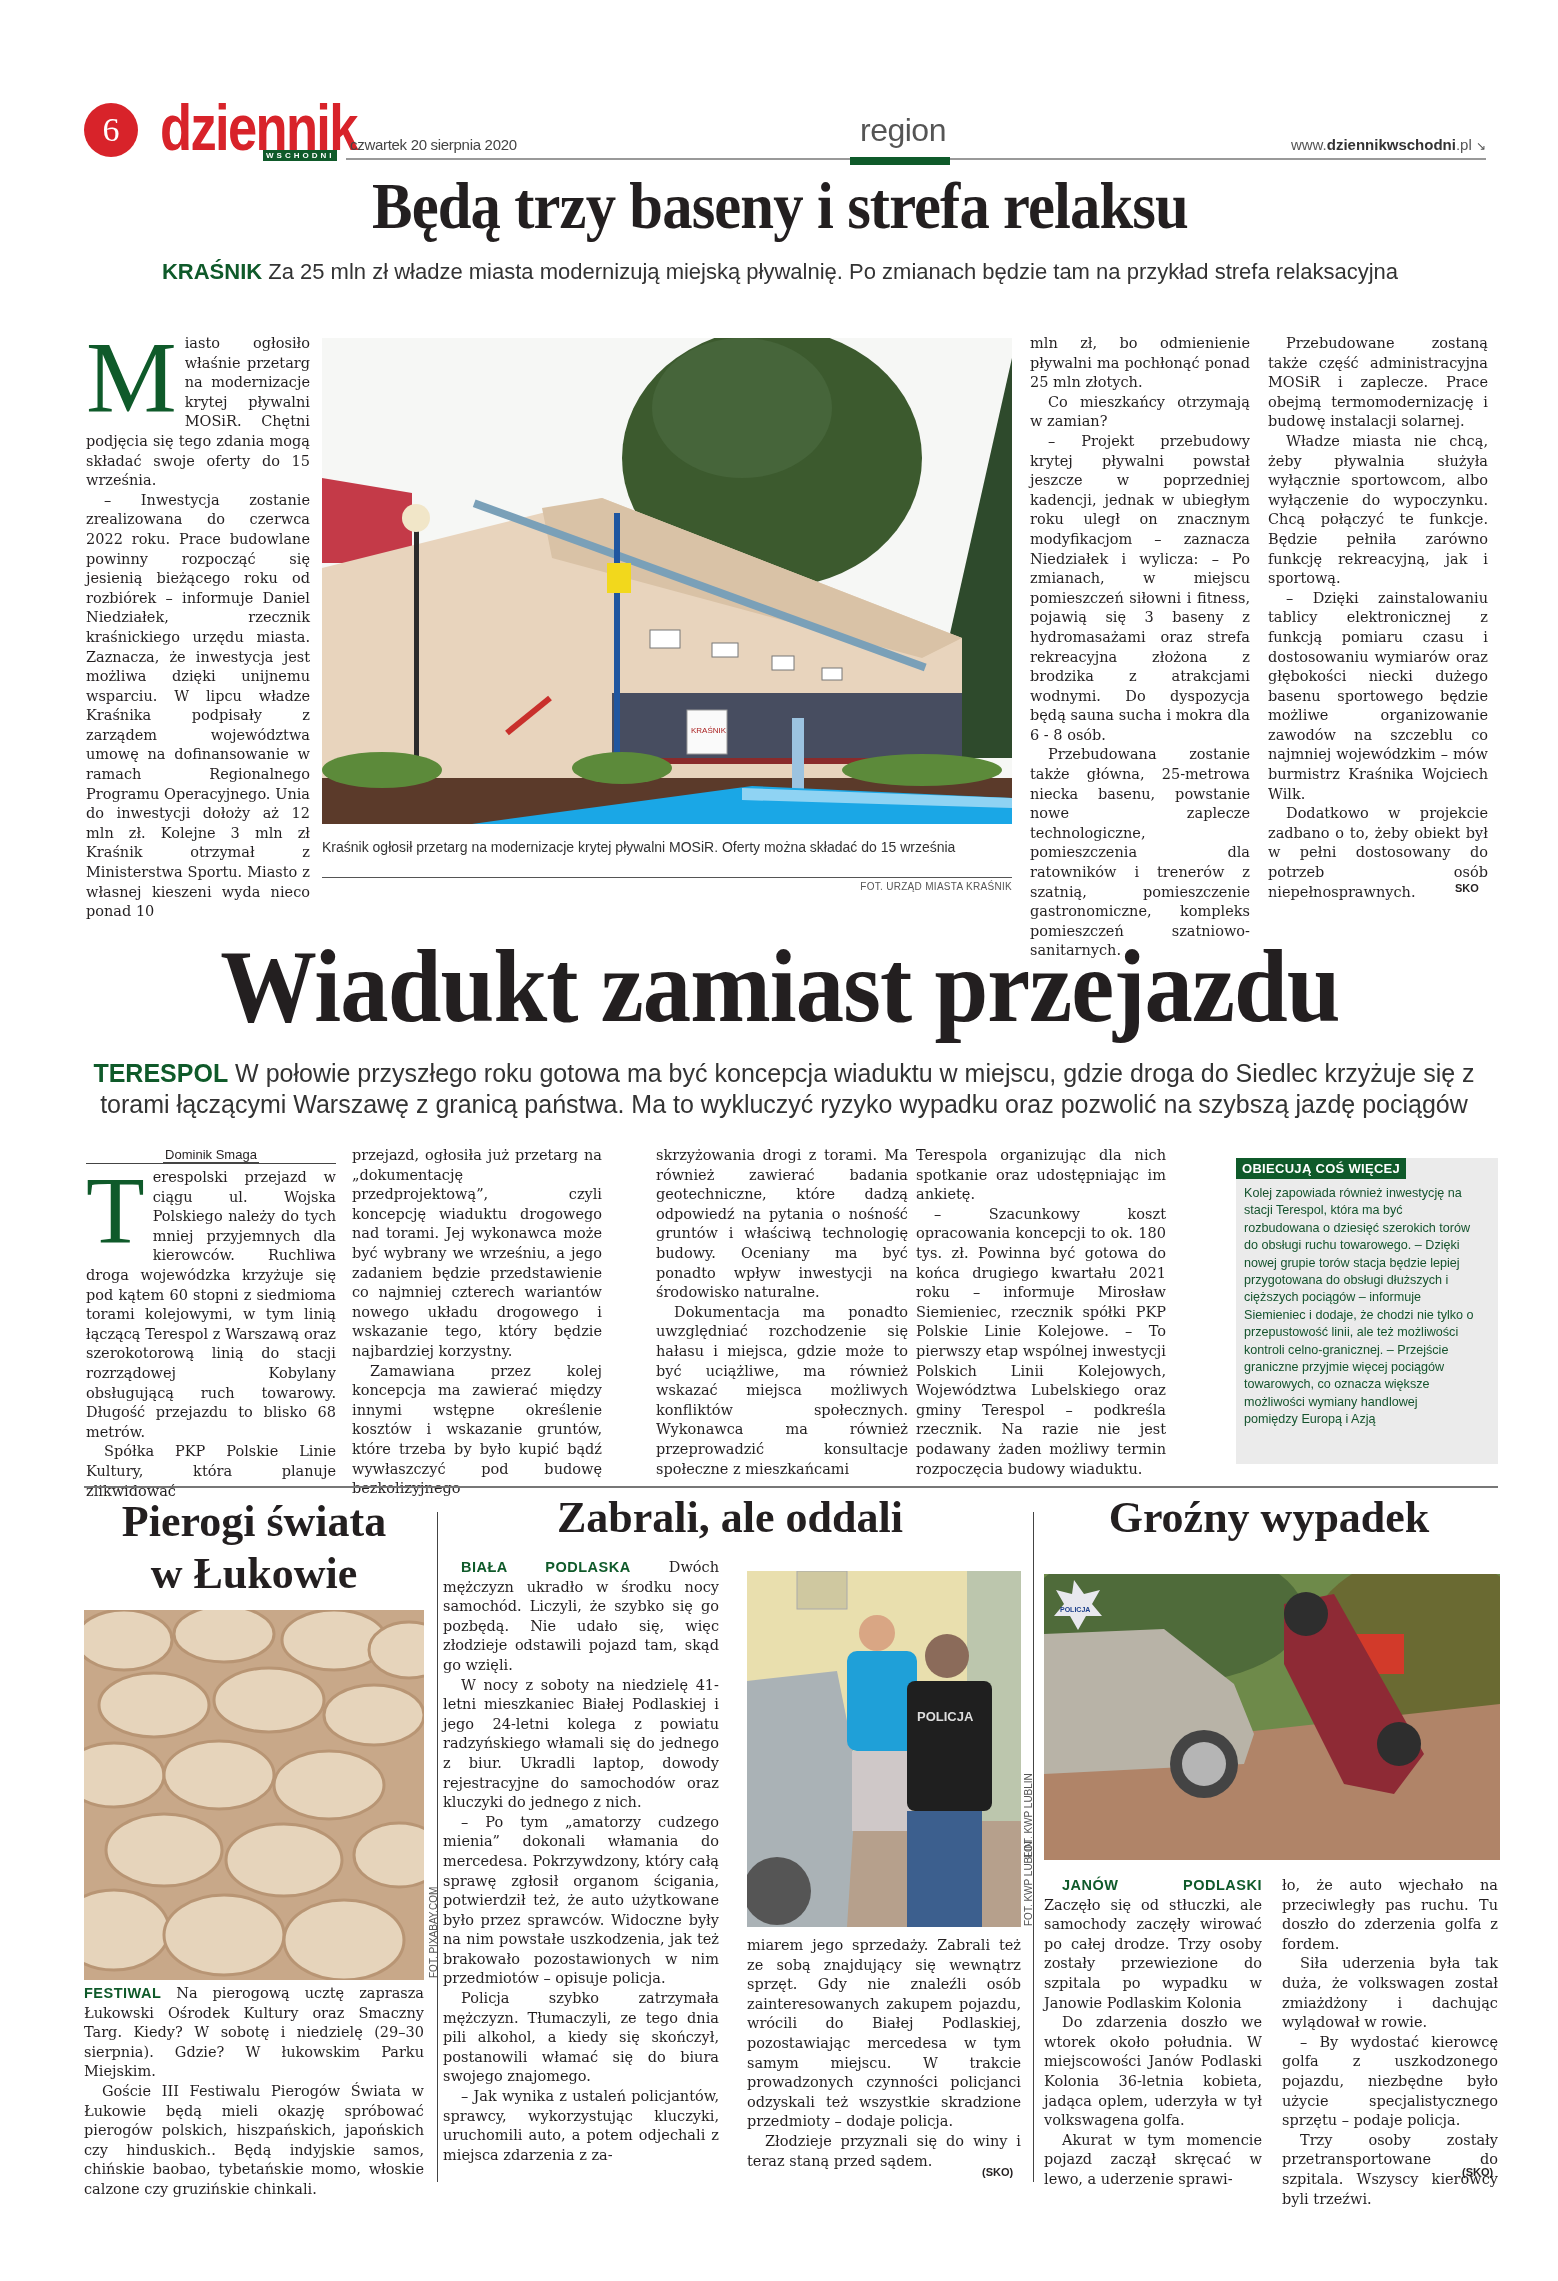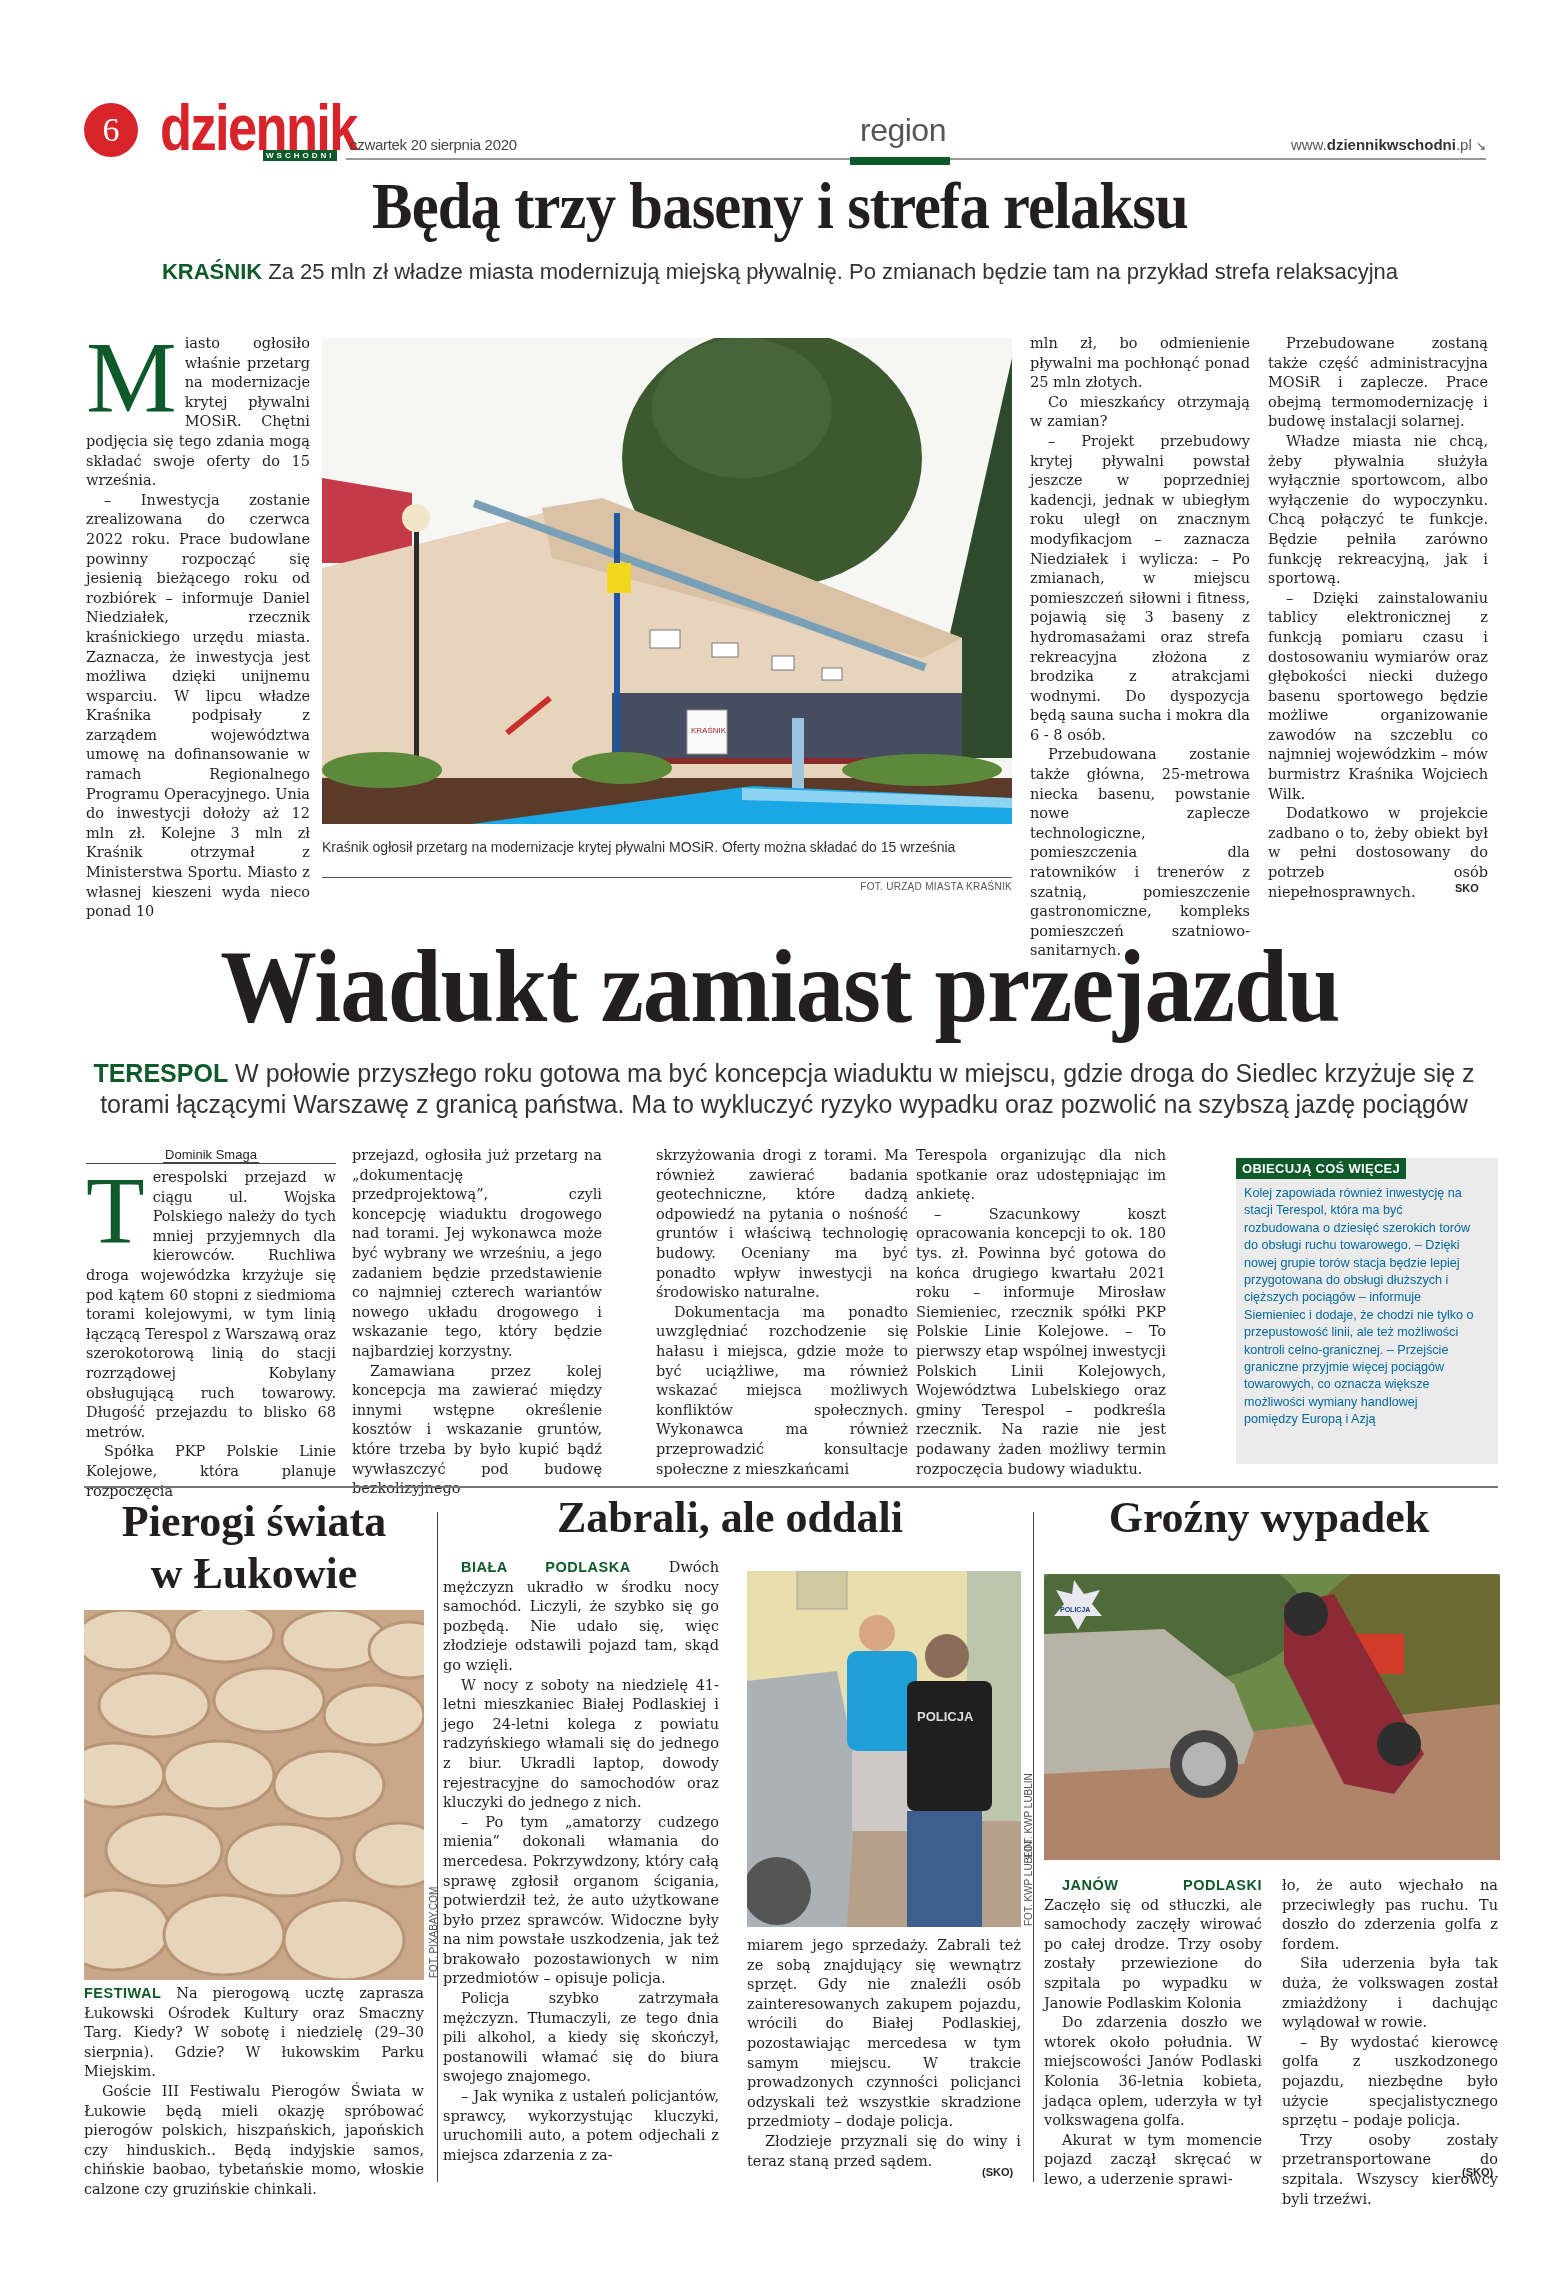--- a/index.html
+++ b/index.html
@@ -30,21 +30,21 @@
   .photo { overflow:hidden; }
   .caption { font-family:"Liberation Sans", sans-serif; font-size:14px; color:#333; line-height:18px; }
   .credit { font-family:"Liberation Sans", sans-serif; font-size:10px; color:#555; letter-spacing:0.3px; }
   .vcredit { font-family:"Liberation Sans", sans-serif; font-size:10px; color:#555; transform:rotate(-90deg); transform-origin:left top; white-space:nowrap; }
   .sig { font-family:"Liberation Sans", sans-serif; font-weight:bold; font-size:11px; color:#231f20; }
   .rule { background:#777; height:2px; }
   .vrule { background:#444; width:1px; }
 
   .sidebar-box { background:#ebebeb; }
   .sidebar-title { background:#0f5a2a; color:#fff; font-family:"Liberation Sans", sans-serif; font-weight:bold; font-size:13px; padding:3px 6px; display:inline-block; letter-spacing:0.3px; }
-  .sidebar-text { font-family:"Liberation Sans", sans-serif; font-size:12.6px; line-height:17.4px; color:#0369a1; padding:6px 24px 8px 8px; }
+  .sidebar-text { font-family:"Liberation Sans", sans-serif; font-size:12.6px; line-height:17.4px; color:#14532d; padding:6px 24px 8px 8px; }
 
   .byline { font-family:"Liberation Sans", sans-serif; font-size:13px; color:#231f20; text-align:center; border-bottom:2px solid #444; display:inline-block; padding:0 2px; }
   .byline-rule { height:1px; background:#444; }
 
   .lead { font-family:"Liberation Sans", sans-serif; font-weight:bold; color:#0f5a2a; letter-spacing:0.5px; }
 </style>
 </head>
 <body>
 
 <div class="abs page-num">6</div>
@@ -140,21 +140,21 @@
 </div>
 
 <div class="abs byline-rule" style="left:86px; top:1163px; width:250px;"></div>
 <div class="abs" style="left:86px; top:1144px; width:250px; text-align:center;">
   <span class="byline">Dominik Smaga</span>
 </div>
 
 <div class="abs col" style="left:86px; top:1168px; width:250px;">
   <span class="dropcap" style="font-size:96px; line-height:78px;">T</span>
   <p class="noind">erespolski przejazd w ciągu ul. Wojska Polskiego należy do tych mniej przyjemnych dla kierowców. Ruchliwa droga wojewódzka krzyżuje się pod kątem 60 stopni z siedmioma torami kolejowymi, w tym linią łączącą Terespol z Warszawą oraz szerokotorową linią do stacji rozrządowej Kobylany obsługującą ruch towarowy. Długość przejazdu to blisko 68 metrów.</p>
-  <p>Spółka PKP Polskie Linie Kolejowe, która planuje rozpoczęcia</p>
+  <p>Spółka PKP Polskie Linie Kultury, która planuje zlikwidować</p>
 </div>
 <div class="abs col" style="left:352px; top:1146px; width:250px;">
   <p class="noind">przejazd, ogłosiła już przetarg na „dokumentację przedprojektową”, czyli koncepcję wiaduktu drogowego nad torami. Jej wykonawca może być wybrany we wrześniu, a jego zadaniem będzie przedstawienie co najmniej czterech wariantów nowego układu drogowego i wskazanie tego, który będzie najbardziej korzystny.</p>
   <p>Zamawiana przez kolej koncepcja ma zawierać między innymi wstępne określenie kosztów i wskazanie gruntów, które trzeba by było kupić bądź wywłaszczyć pod budowę bezkolizyjnego</p>
 </div>
 <div class="abs col" style="left:656px; top:1146px; width:252px;">
   <p class="noind">skrzyżowania drogi z torami. Ma również zawierać badania geotechniczne, które dadzą odpowiedź na pytania o nośność gruntów i właściwą technologię budowy. Oceniany ma być ponadto wpływ inwestycji na środowisko naturalne.</p>
   <p>Dokumentacja ma ponadto uwzględniać rozchodzenie się hałasu i miejsca, gdzie może to być uciążliwe, ma również wskazać miejsca możliwych konfliktów społecznych. Wykonawca ma również przeprowadzić konsultacje społeczne z mieszkańcami</p>
 </div>
 <div class="abs col" style="left:916px; top:1146px; width:250px;">

